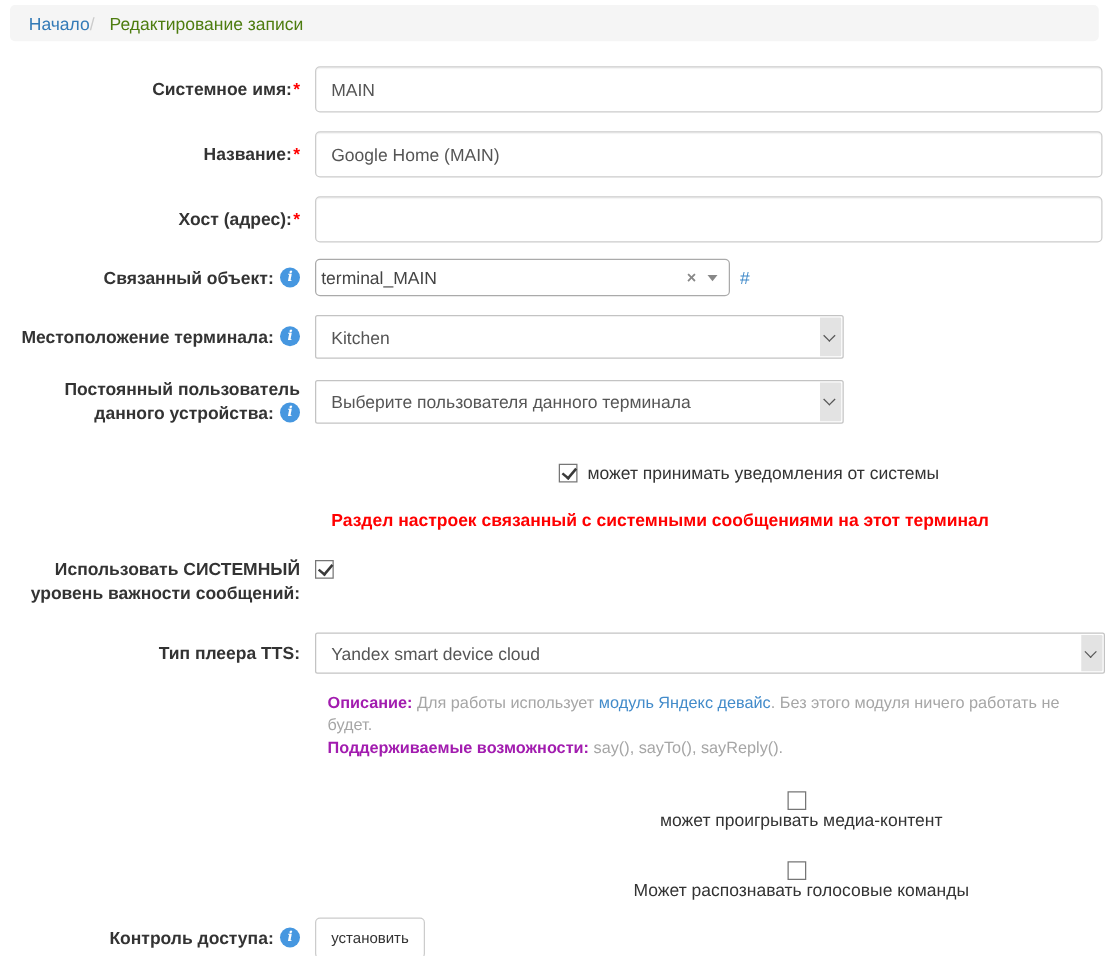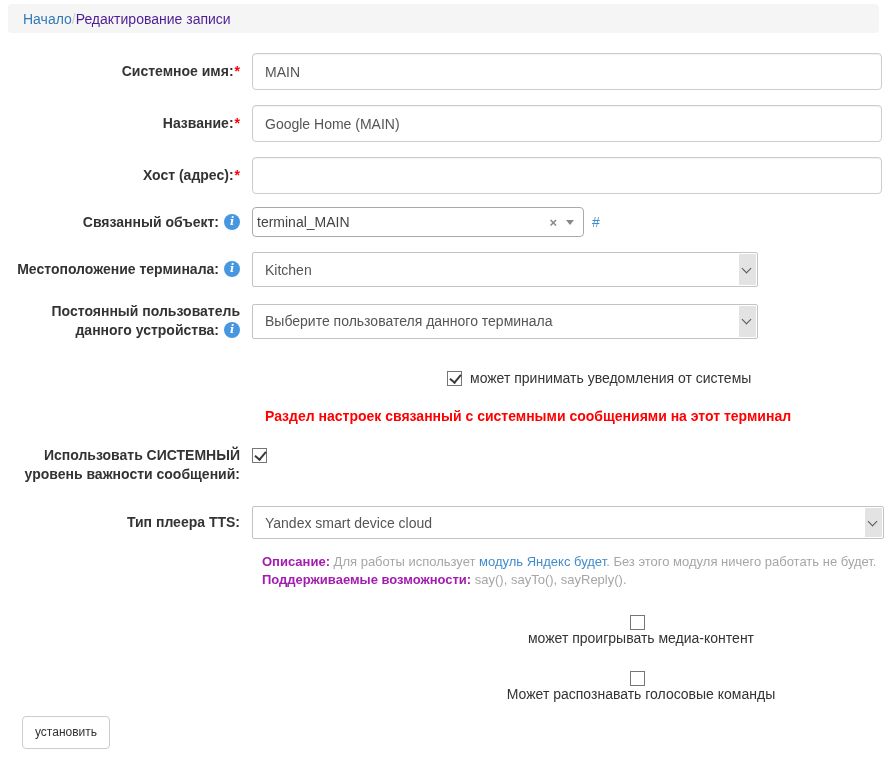--- a/index.html
+++ b/index.html
@@ -4,21 +4,21 @@
 <style>
   * { margin:0; padding:0; box-sizing:border-box; }
   html,body { width:887px; height:765px; background:#fff; overflow:hidden;
               font-family:"Liberation Sans", sans-serif; font-size:14px; color:#333; }
 
   
   .breadcrumb { margin:4px 8px 0 8px; height:29px; background:#f5f5f5; border-radius:4px;
                 padding:6px 15px; display:flex; align-items:center; }
   .breadcrumb a { color:#337ab7; text-decoration:none; cursor:pointer; }
   .breadcrumb .sep { color:#ccc; }
-  .breadcrumb .current { color:#4c1d95; }
+  .breadcrumb .current { color:#4d7c0f;margin-left:12px; }
 
   
   form { margin:20px 8px 0 10px; }
   .frow { display:flex; align-items:center; }
   .frow.top { align-items:flex-start; }
   .flabel { flex:0 0 230px; text-align:right; font-weight:bold; color:#333; line-height:19px; }
   .req { color:#ff0000; font-weight:bold; margin-left:1px; }
   .fctrl { margin-left:12px; flex:1; display:flex; align-items:center;border-radius:11px; }
 
   .mb15{margin-bottom:15px}.mb13{margin-bottom:13px}.mb30{margin-bottom:30px}
@@ -27,21 +27,21 @@
 
   
   .text-input { width:630px; height:37px; border:1px solid #ccc; border-radius:4px;
                 padding:6px 12px; font-size:14px; color:#555; font-family:inherit;
                 box-shadow:inset 0 1px 1px rgba(0,0,0,.06); }
 
   
   .select { position:relative; background:#fff; border:1px solid #c3c3c3; border-radius:2px;
             height:35px; cursor:pointer; display:flex; align-items:center;
             padding:0 26px 0 12px; color:#555; }
-  .select.w497 { width:506px; }
+  .select.w497 { width:423px; }
   .select.w632 { width:632px; height:33px; }
   .sel-btn { position:absolute; top:1px; right:1px; bottom:1px; width:17px;
              background:#e3e3e3; border-radius:0 1px 1px 0; }
   .sel-btn::after { content:''; position:absolute; left:4px; top:50%; margin-top:-5px;
                     width:6px; height:6px; border-right:1px solid #555;
                     border-bottom:1px solid #555; transform:rotate(45deg); }
 
   
   .select2 { position:relative; width:332px; height:30px; border:1px solid #aaa; border-radius:4px;
              background:#fff; display:flex; align-items:center; padding:0 44px 0 4px;
@@ -170,41 +170,42 @@
     <label class="flabel"><span>Тип плеера TTS:</span></label>
     <div class="fctrl">
       <div class="select w632">
         <span>Yandex smart device cloud</span>
         <span class="sel-btn"></span>
       </div>
     </div>
   </div>
 
   <div class="desc mb26">
-    <div><b>Описание:</b> <span>Для работы использует </span><a>модуль Яндекс будет</a><span>. Без этого модуля ничего работать не будет.</span></div>
+    <div><b>Описание:</b> <span>Для работы использует </span><a>модуль Яндекс девайс</a><span>. Без этого модуля ничего работать не будет.</span></div>
     <div><b>Поддерживаемые возможности:</b><span> say(), sayTo(), sayReply().</span></div>
   </div>
 
   <div class="frow mb25">
     <div class="flabel"></div>
     <div class="fctrl cbrow ind143">
       <span class="cb"></span>
       <span class="cb-text">может проигрывать медиа-контент</span>
     </div>
   </div>
 
   <div class="frow mb14">
     <div class="flabel"></div>
     <div class="fctrl cbrow ind143">
       <span class="cb"></span>
       <span class="cb-text">Может распознавать голосовые команды</span>
     </div>
   </div>
 
   <div class="frow mb16">
+    <label class="flabel"><span>Контроль доступа:</span><span class="info-icon"></span></label>
     <div class="fctrl">
       <button type="button" class="btn btn-default">установить</button>
     </div>
   </div>
 
   <div class="actions">
     <button type="button" class="btn btn-primary">Сохранить</button>
     <button type="button" class="btn btn-default">Отмена</button>
   </div>
 

